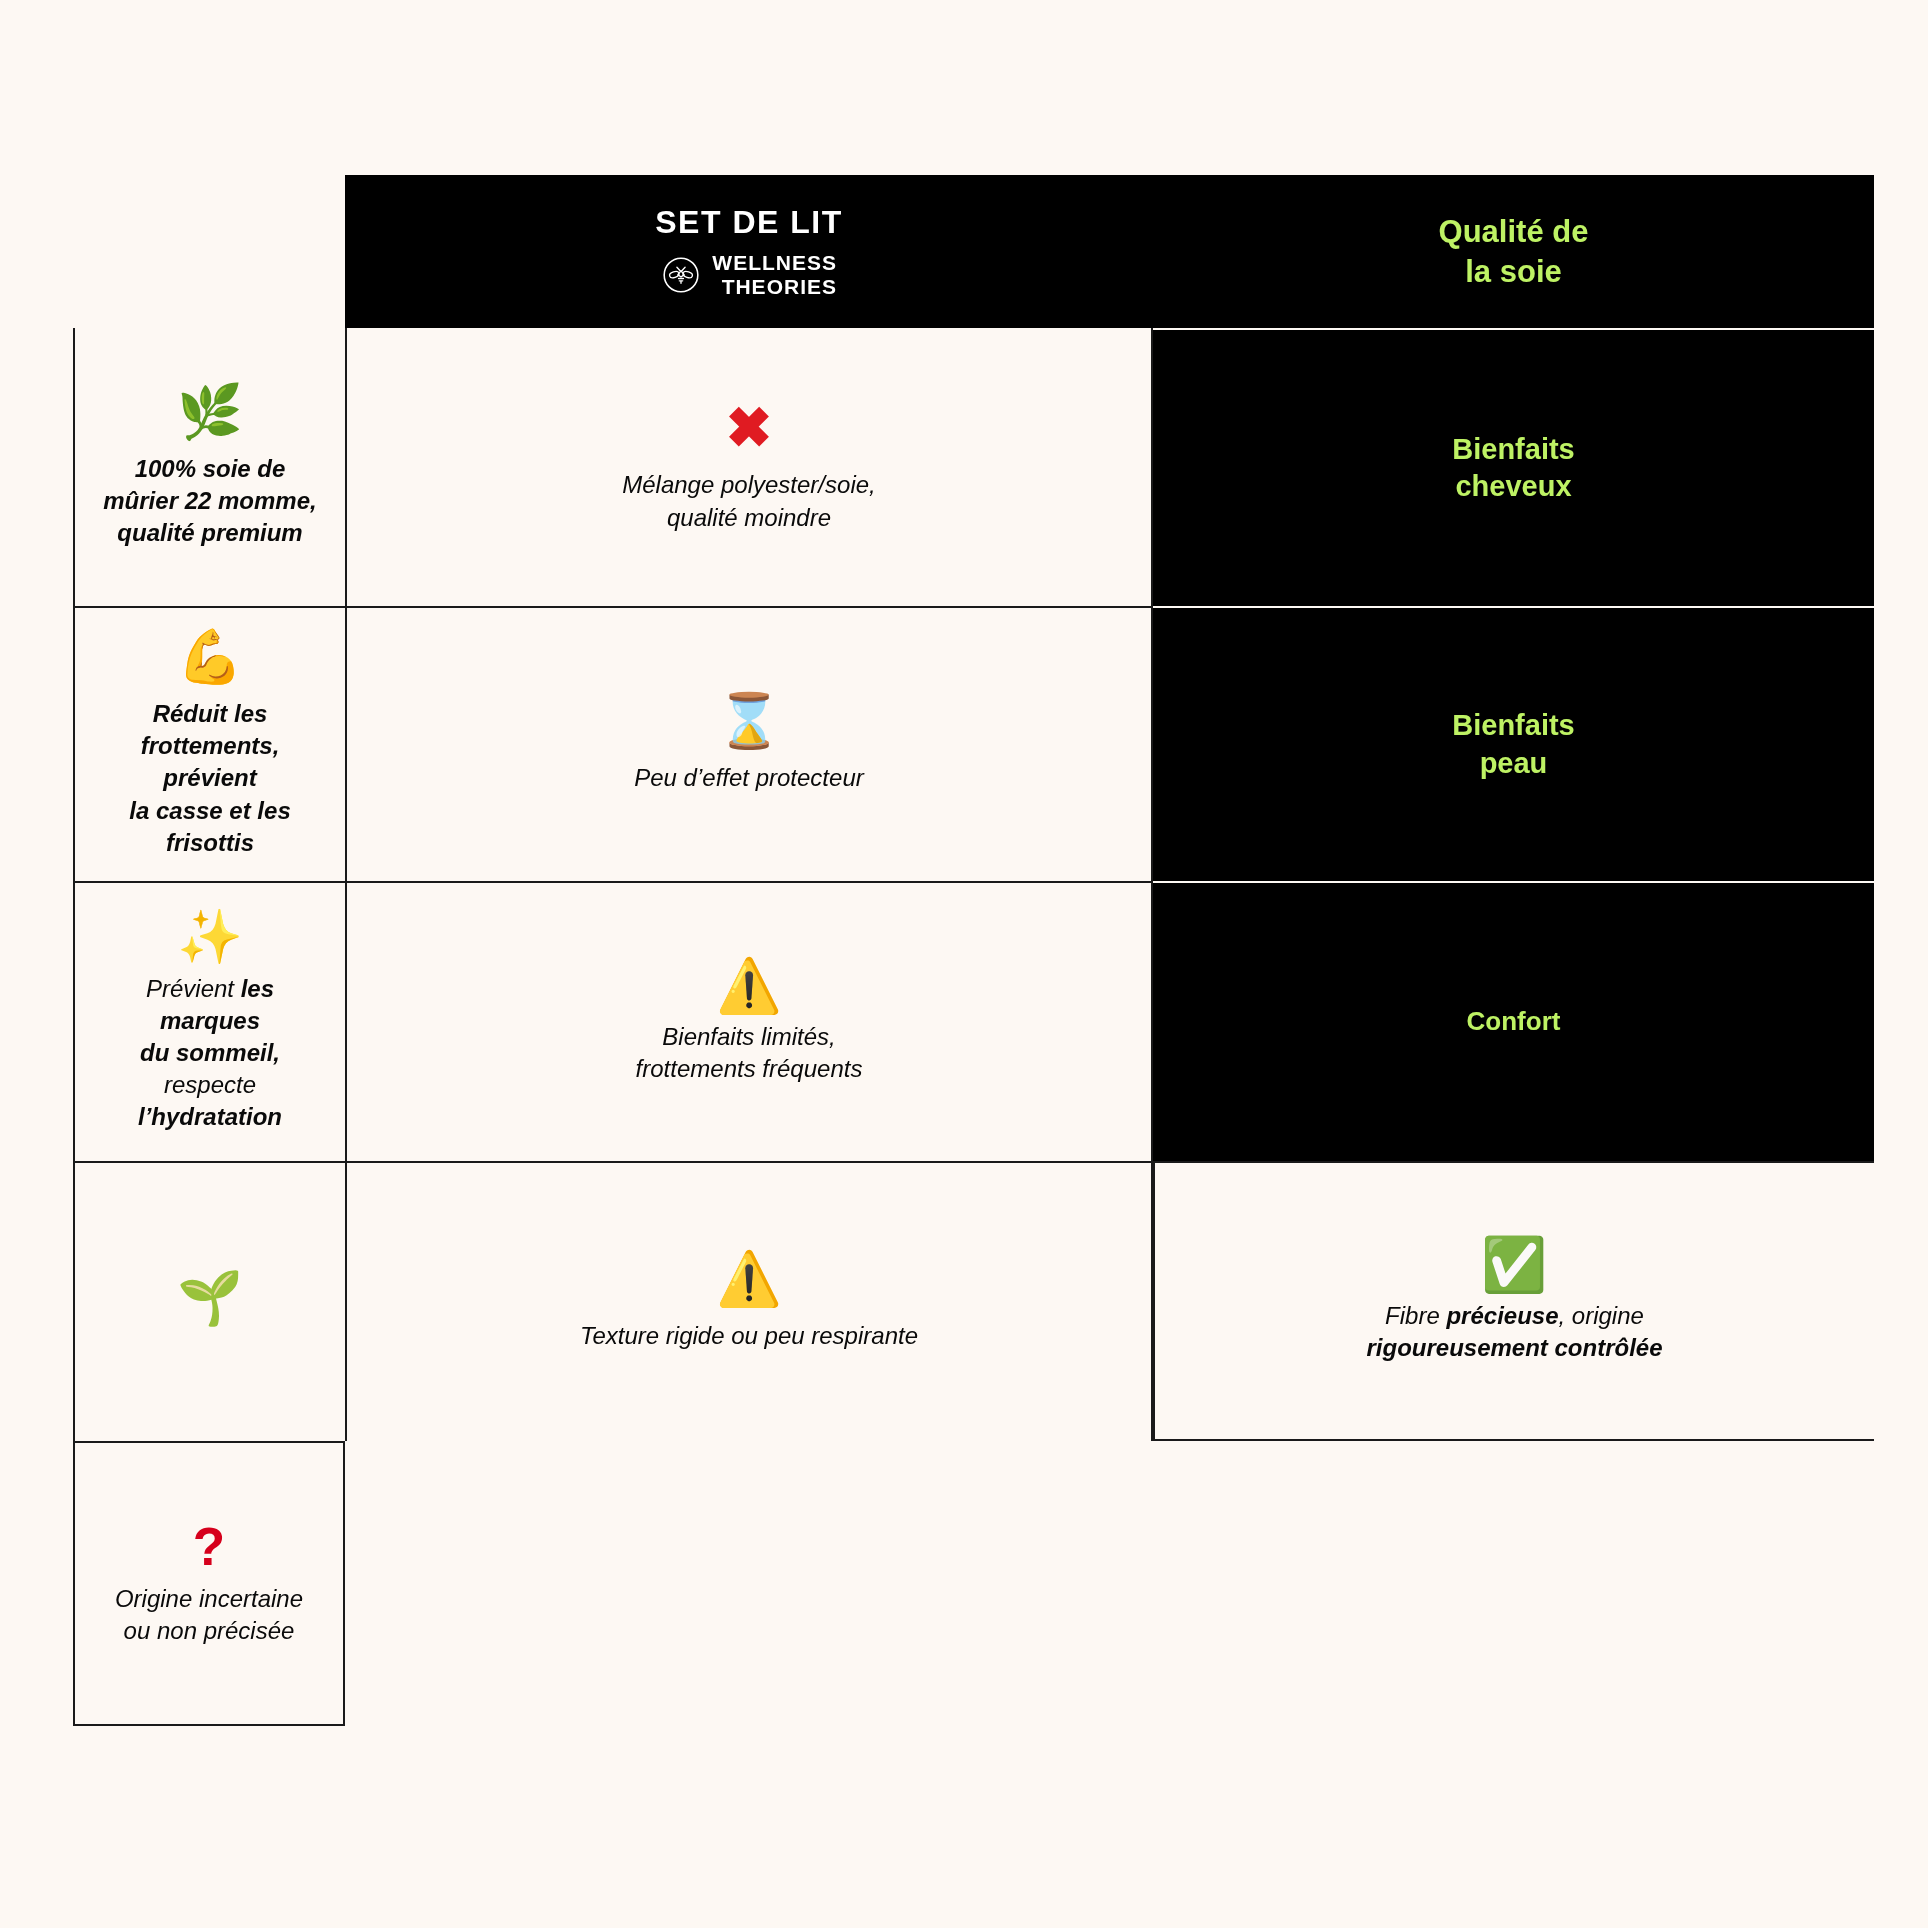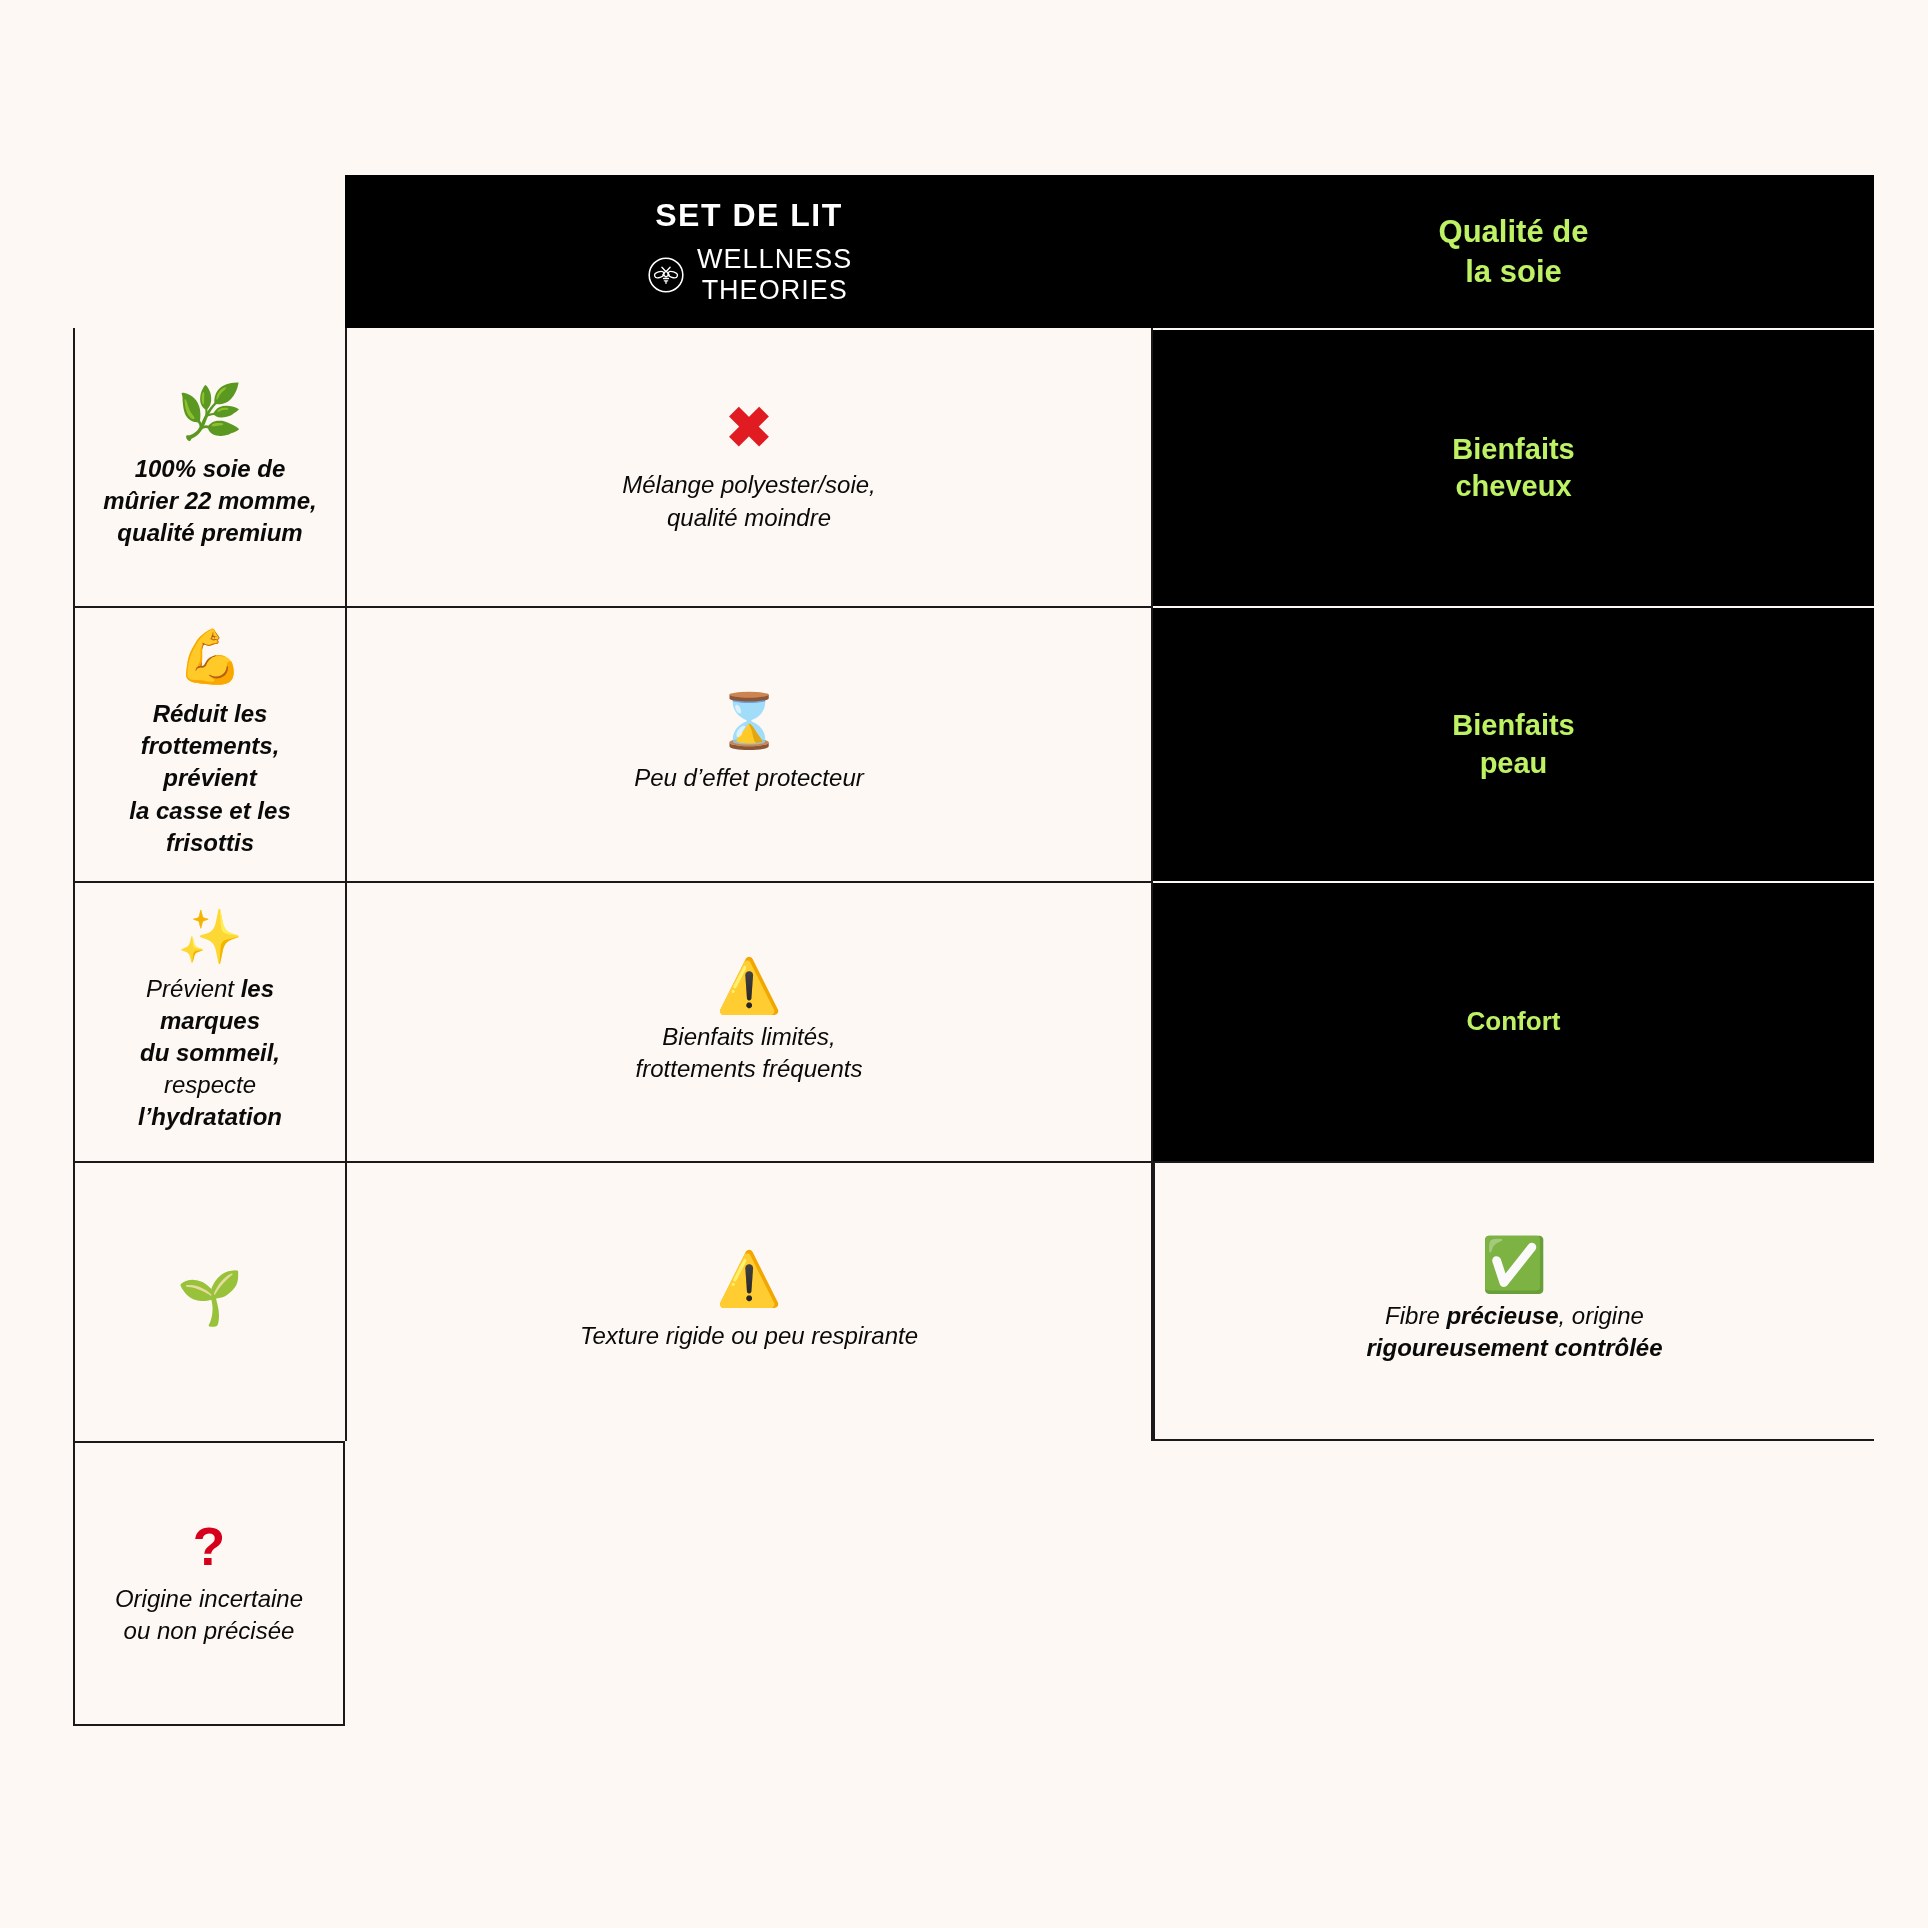--- a/index.html
+++ b/index.html
@@ -69,25 +69,25 @@
   }
 
   .brand-mark {
     flex: 0 0 auto;
     width: 40px;
     height: 40px;
     display: block;
   }
 
   .brand-words {
-    font-size: 27px;
-    font-weight: 400;
+    font-size: 21px;
+    font-weight: 700;
     letter-spacing: 1px;
     line-height: 1.14;
-    text-align: center;
+    text-align: right;
     text-transform: uppercase;
   }
 
   .hdr-plain {
     font-size: 36px;
     font-weight: 700;
     line-height: 1.22;
     letter-spacing: 0.2px;
     white-space: pre-line;
   }

